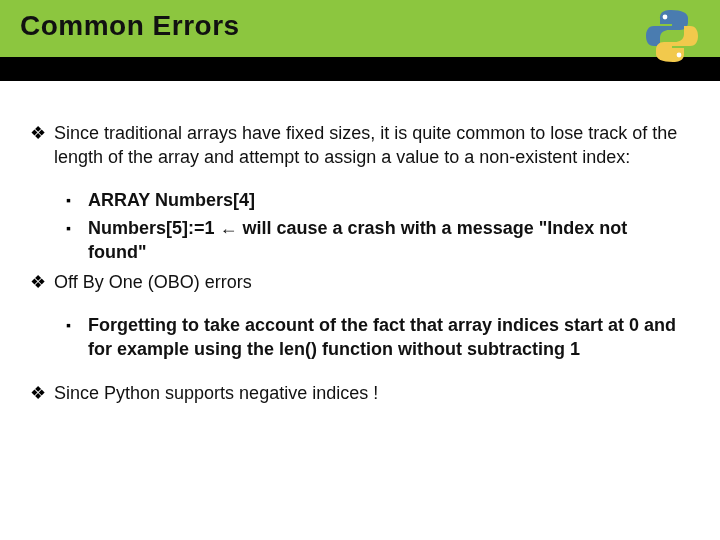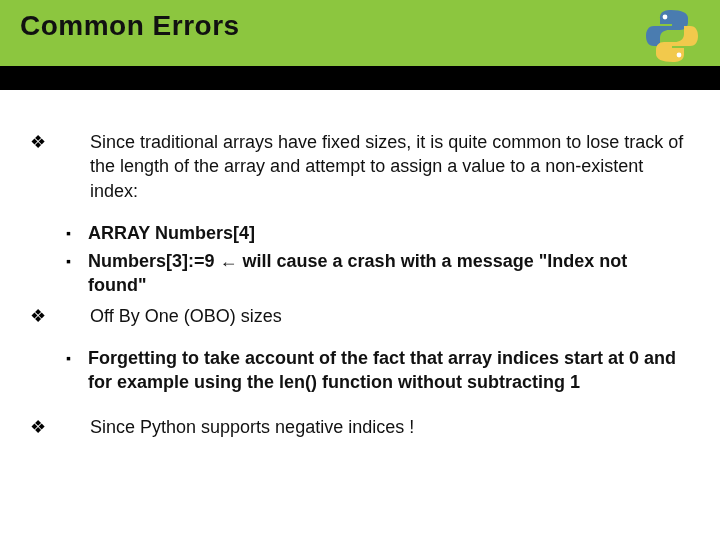--- a/index.html
+++ b/index.html
@@ -7,21 +7,21 @@
     width: 720px;
     height: 540px;
     font-family: Arial, Helvetica, sans-serif;
     background: #ffffff;
     overflow: hidden;
     position: relative;
   }
   .header-band {
     width: 100%;
     background: #8cc63f;
-    padding: 10px 20px 24px 20px;
+    padding: 10px 20px 15px 20px;
     position: relative;
   }
   .header-title {
     font-size: 28px;
     font-weight: bold;
     color: #111;
     letter-spacing: 0.5px;
   }
   .black-band {
     width: 100%;
@@ -43,21 +43,21 @@
   }
   .bullet-l1 {
     display: flex;
     margin-bottom: 14px;
   }
   .bullet-l1 .marker {
     flex: 0 0 24px;
     font-size: 18px;
     color: #000;
   }
-  .bullet-l1 .bcontent { flex: 1; margin-left: 36px; }
+  .bullet-l1 .bcontent { flex: 1; }
   .bullet-l2 {
     display: flex;
     margin: 0 0 4px 36px;
   }
   .bullet-l2 .marker {
     flex: 0 0 22px;
     font-size: 14px;
     color: #000;
     padding-top: 3px;
   }
@@ -87,27 +87,27 @@
     <div class="bcontent">Since traditional arrays have fixed sizes, it is quite common to lose track of the length of the array and attempt to assign a value to a non-existent index:</div>
   </div>
 
   <div class="nestgroup">
     <div class="bullet-l2">
       <div class="marker">▪</div>
       <div class="bcontent">ARRAY Numbers[4]</div>
     </div>
     <div class="bullet-l2">
       <div class="marker">▪</div>
-      <div class="bcontent">Numbers[3]:=9 ← will cause a crash with a message "Index not found"</div>
+      <div class="bcontent">Numbers[5]:=1 ← will cause a crash with a message "Index not found"</div>
     </div>
   </div>
 
   <div class="bullet-l1">
     <div class="marker">❖</div>
-    <div class="bcontent">Off By One (OBO) sizes</div>
+    <div class="bcontent">Off By One (OBO) errors</div>
   </div>
 
   <div class="nestgroup">
     <div class="bullet-l2">
       <div class="marker">▪</div>
       <div class="bcontent">Forgetting to take account of the fact that array indices start at 0 and for example using the len() function without subtracting 1</div>
     </div>
   </div>
 
   <div class="bullet-l1" style="margin-top:20px">

